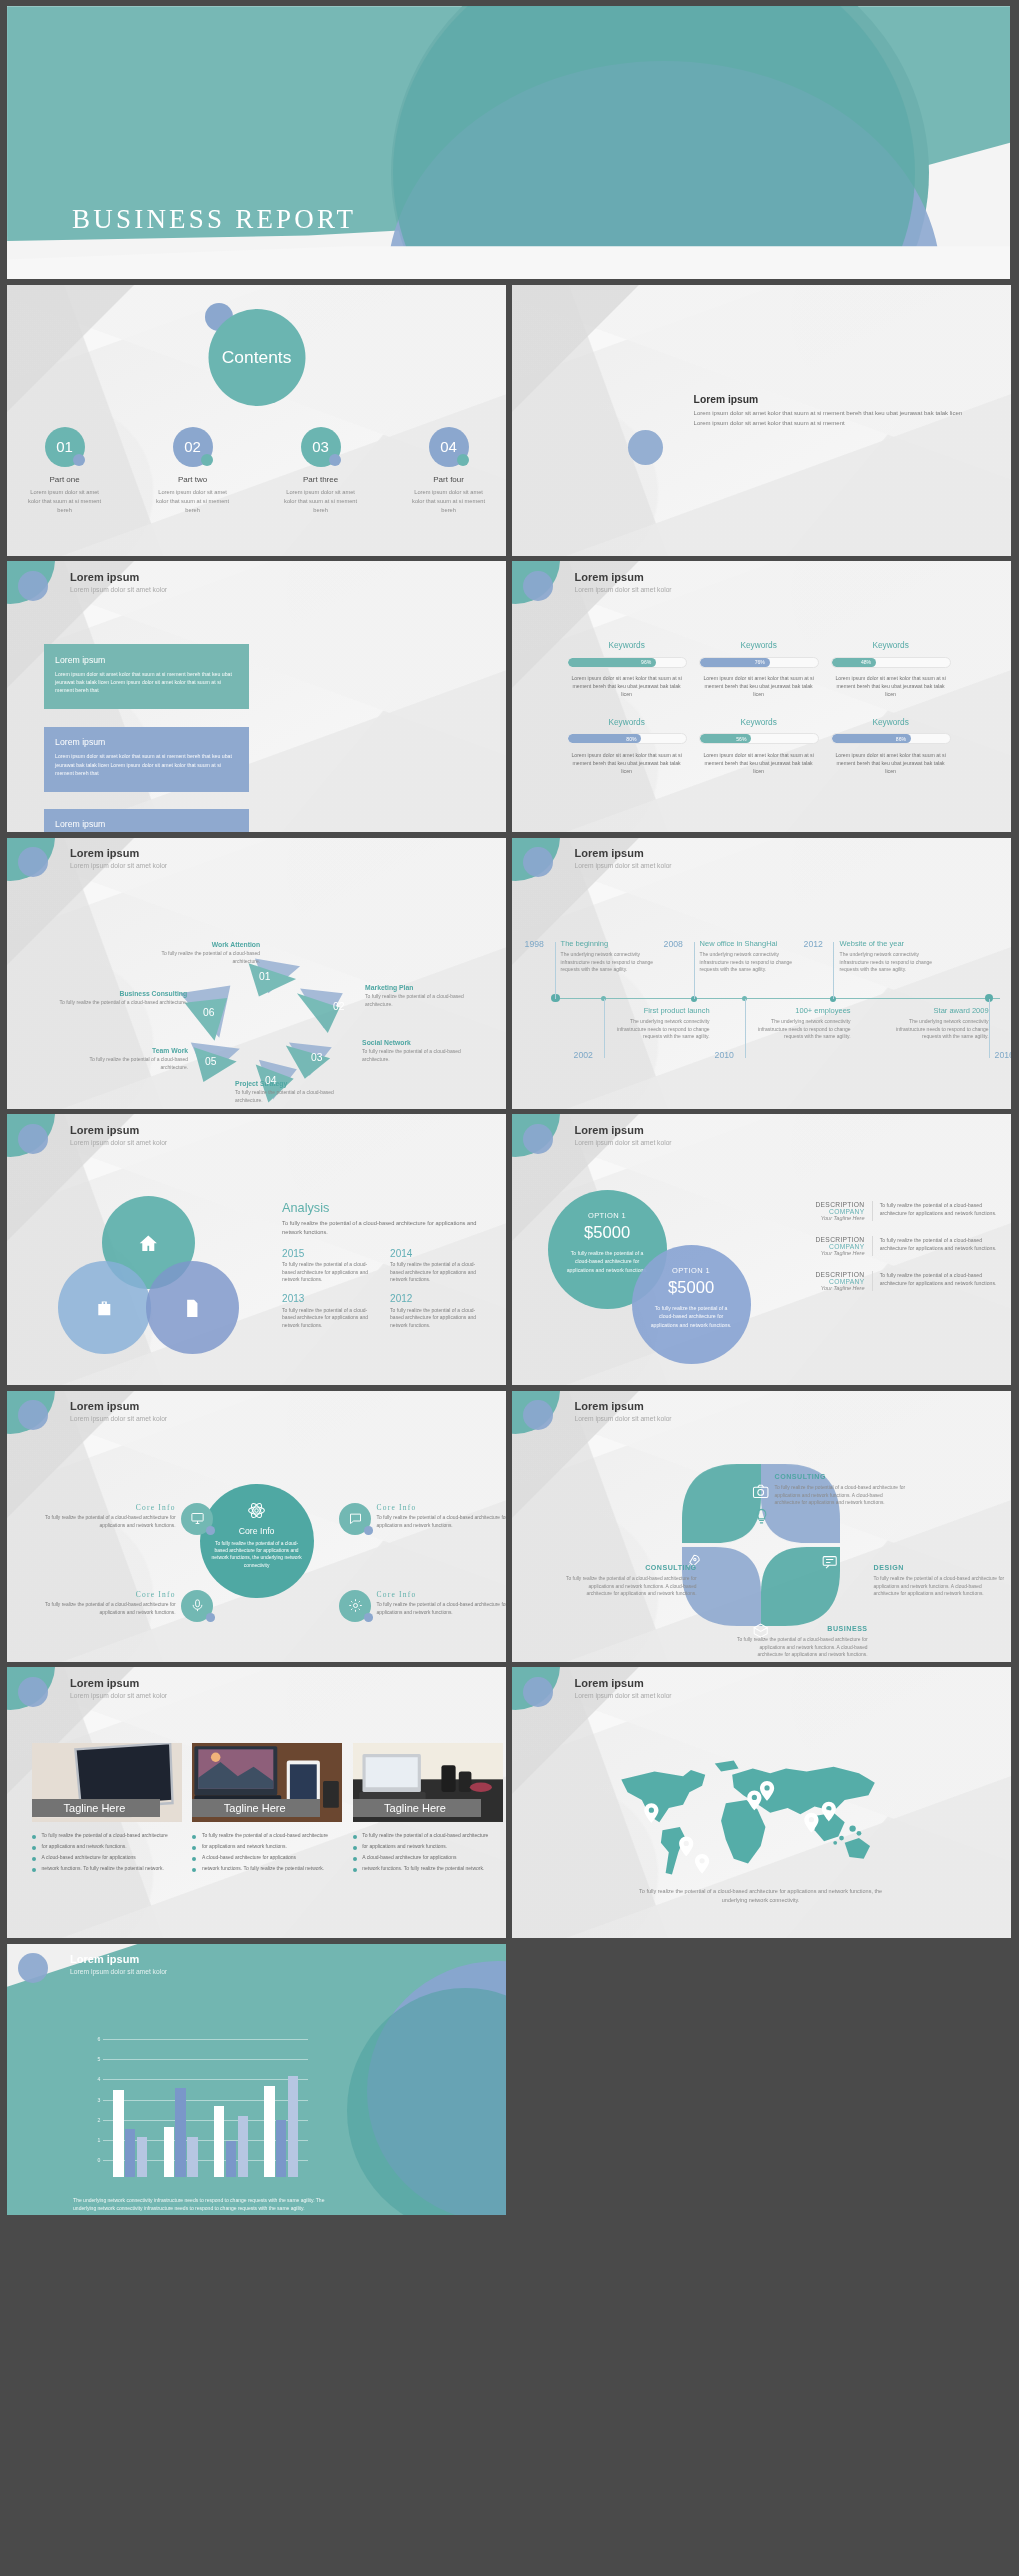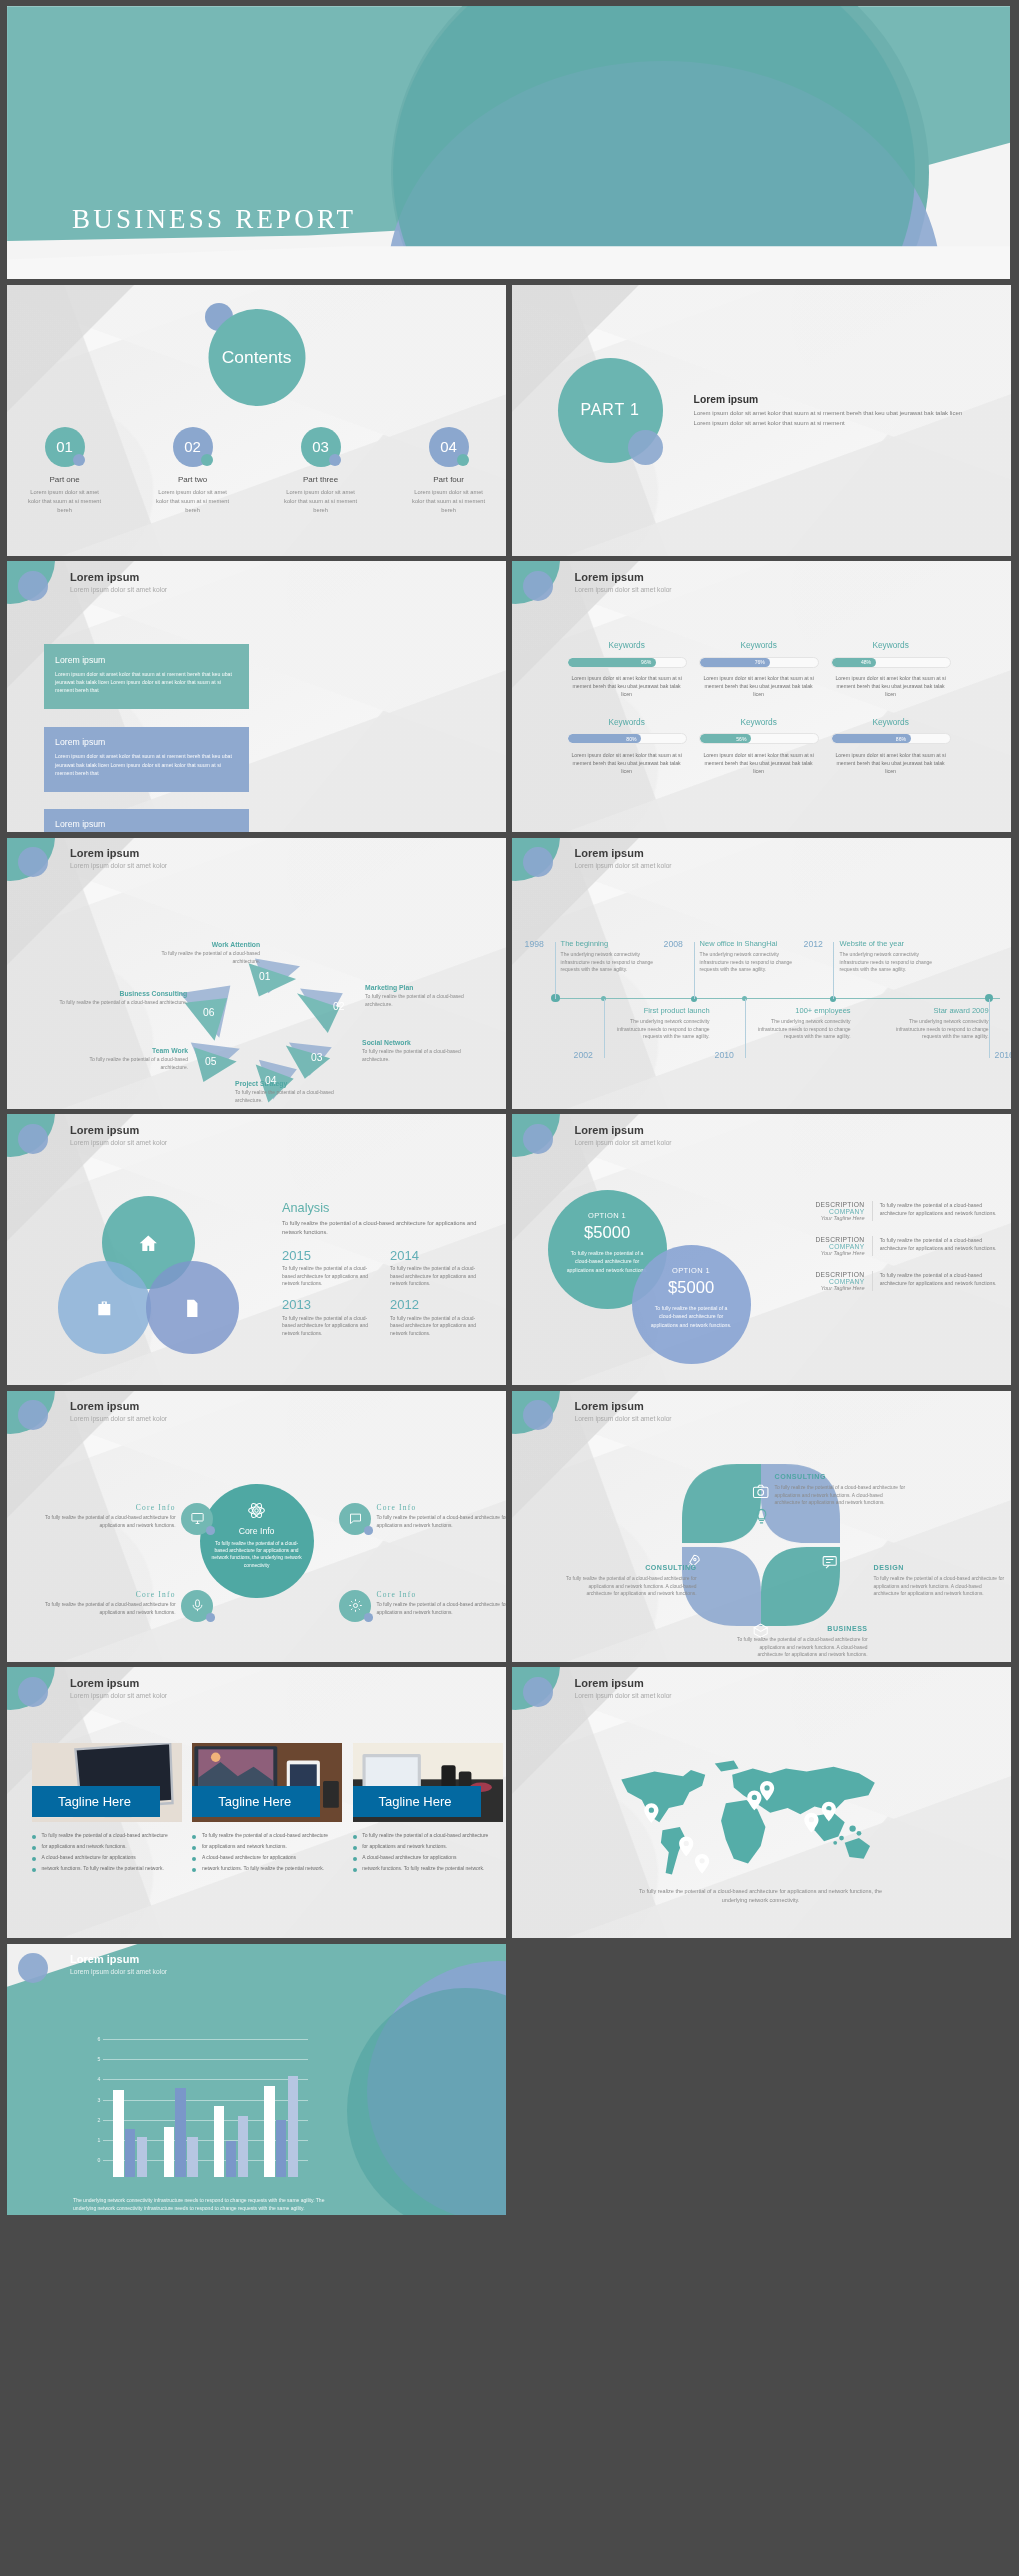--- a/index.html
+++ b/index.html
@@ -160,21 +160,21 @@
   .venn .c { position: absolute; border-radius: 50%; display: flex; align-items: center; justify-content: center; }
   .venn .c1 { left: 49px; top: 0; width: 93px; height: 93px; background: rgba(85,172,167,.88); }
   .venn .c2 { left: 4.7px; top: 65px; width: 93px; height: 93px; background: rgba(136,176,216,.82); }
   .venn .c3 { left: 93px; top: 65px; width: 93px; height: 93px; background: rgba(125,150,203,.82); }
   .venn svg { width: 20.6px; height: 20.6px; fill: #fff; }
   .an { position: absolute; left: 275px; top: 87px; width: 202px; }
   .an h3 { font-size: 12.7px; color: #5eb0ab; font-weight: normal; margin-bottom: 4px; }
   .an .sub { font-size: 5.7px; color: #757575; line-height: 1.55; margin-bottom: 11px; }
   .an .yrs { display: flex; flex-wrap: wrap; gap: 9.5px 19px; }
   .an .yr { width: 89px; }
-  .an .yr .y { font-size: 13px; color: #62afb6; margin-bottom: 2.4px; }
+  .an .yr .y { font-size: 10px; color: #62afb6; margin-bottom: 2.4px; }
   .an .yr .d { font-size: 5px; color: #828282; line-height: 1.5; }
 
   
   .opt { position: absolute; border-radius: 50%; color: #fff; text-align: center; padding: 20.6px 17.4px 0; }
   .opt .ot { font-size: 7.5px; letter-spacing: 0.4px; opacity: .95; }
   .opt .op { font-size: 16.6px; margin: 3.2px 0 6.3px; }
   .opt .od { font-size: 5.2px; line-height: 1.55; opacity: .95; }
   .opt.o1 { left: 36px; top: 76px; width: 119px; height: 119px; background: #63b2ad; }
   .opt.o2 { left: 120px; top: 131px; width: 119px; height: 119px; background: rgba(138,165,211,.93); }
   .desc-list { position: absolute; left: 291px; top: 81px; width: 196px; }
@@ -208,22 +208,22 @@
   .pl { position: absolute; width: 133px; }
   .pl .t { font-size: 7.1px; color: #4fa5a3; font-weight: bold; letter-spacing: 0.5px; margin-bottom: 3.2px; }
   .pl .d { font-size: 4.9px; color: #8a8a8a; line-height: 1.55; }
   .bulb { position: absolute; left: 50%; margin-left: -9.5px; top: 116px; width: 19px; height: 19px; }
 
   
   .imgs { position: absolute; left: 25px; top: 76px; display: flex; gap: 10.3px; }
   .imgcard { width: 150px; height: 79px; position: relative; overflow: hidden; }
   .imgcard .ph { position: absolute; inset: 0; }
   .imgcard .tag {
-    position: absolute; left: -3.2px; bottom: 5.5px; width: 131px; height: 31px;
-    background: #0369a1; color: #fff; font-size: 13px;
+    position: absolute; left: -3.2px; bottom: 5.5px; width: 131px; height: 18px;
+    background: #737373; color: #fff; font-size: 11px;
     display: flex; align-items: center; justify-content: center;
   }
   .bullets { position: absolute; left: 25px; top: 165px; display: flex; gap: 10.3px; }
   .bgroup { width: 150px; }
   .bgroup li { list-style: none; position: relative; padding-left: 9.5px; font-size: 5px; color: #6c6c6c; line-height: 1.55; margin-bottom: 3.2px; }
   .bgroup li::before { content: ""; position: absolute; left: 0; top: 2.4px; width: 4px; height: 4px; border-radius: 50%; background: #4fa8a3; }
 
   
   .map-wrap { position: absolute; left: 50%; margin-left: -154px; top: 87px; width: 309px; height: 119px; }
   .map-note { position: absolute; left: 50%; margin-left: -131px; top: 220px; width: 261px; text-align: center; font-size: 5.5px; color: #8a8a8a; line-height: 1.6; }
@@ -295,21 +295,20 @@
         <div class="num blue">04</div>
         <div class="subdot teal"></div>
         <div class="plabel">Part four</div>
         <div class="pdesc">Lorem ipsum dolor sit amet kolor that suum at si mement bereh</div>
       </div>
     </div>
   </div>
 
   <div class="slide half">
     <div class="poly"></div>
-    <div class="part-big">PART 1</div>
     <div class="part-big-dot"></div>
     <div class="part-copy">
       <h3>Lorem ipsum</h3>
       <p>Lorem ipsum dolor sit amet kolor that suum at si mement bereh that keu ubat jeurawat bak talak licen Lorem  ipsum dolor sit amet kolor that suum at si mement</p>
     </div>
   </div>
 
   <div class="slide half">
     <div class="poly"></div>
     <div class="hdr">

